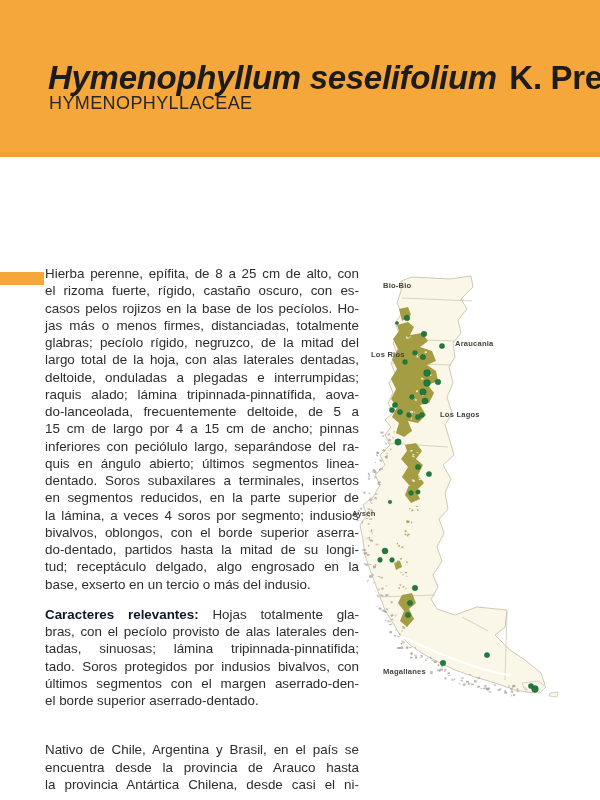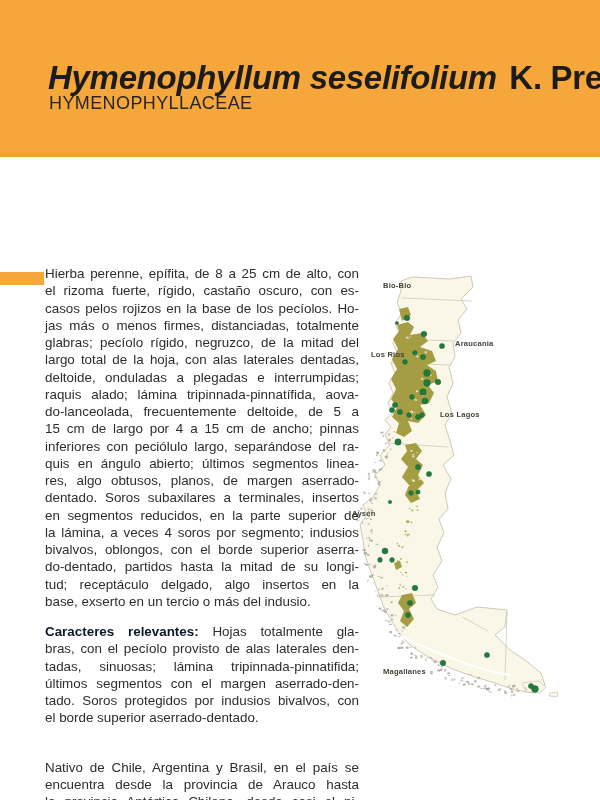--- a/index.html
+++ b/index.html
@@ -87,35 +87,34 @@
         <div class="line">casos pelos rojizos en la base de los pecíolos. Ho-</div>
         <div class="line">jas más o menos firmes, distanciadas, totalmente</div>
         <div class="line">glabras; pecíolo rígido, negruzco, de la mitad del</div>
         <div class="line">largo total de la hoja, con alas laterales dentadas,</div>
         <div class="line">deltoide, onduladas a plegadas e interrumpidas;</div>
         <div class="line">raquis alado; lámina tripinnada-pinnatífida, aova-</div>
         <div class="line">do-lanceolada, frecuentemente deltoide, de 5 a</div>
         <div class="line">15 cm de largo por 4 a 15 cm de ancho; pinnas</div>
         <div class="line">inferiores con peciólulo largo, separándose del ra-</div>
         <div class="line">quis en ángulo abierto; últimos segmentos linea-</div>
-        <div class="line">res, algo obtusos, planos, de margen aserrado-</div>
         <div class="line">dentado. Soros subaxilares a terminales, insertos</div>
         <div class="line">en segmentos reducidos, en la parte superior de</div>
         <div class="line">la lámina, a veces 4 soros por segmento; indusios</div>
         <div class="line">bivalvos, oblongos, con el borde superior aserra-</div>
         <div class="line">do-dentado, partidos hasta la mitad de su longi-</div>
-        <div class="line">tud; receptáculo delgado, algo insertos en la</div>
+        <div class="line">tud; receptáculo delgado, algo engrosado en la</div>
         <div class="line last">base, exserto en un tercio o más del indusio.</div>
       </div>
       <div class="para gap-sm">
         <div class="line"><b>Caracteres relevantes:</b> Hojas totalmente gla-</div>
         <div class="line">bras, con el pecíolo provisto de alas laterales den-</div>
         <div class="line">tadas, sinuosas; lámina tripinnada-pinnatifida;</div>
+        <div class="line">tado. Soros protegidos por indusios bivalvos, con</div>
         <div class="line">últimos segmentos con el margen aserrado-den-</div>
-        <div class="line">tado. Soros protegidos por indusios bivalvos, con</div>
         <div class="line last">el borde superior aserrado-dentado.</div>
       </div>
       <div class="para gap-lg">
         <div class="line">Nativo de Chile, Argentina y Brasil, en el país se</div>
         <div class="line">encuentra desde la provincia de Arauco hasta</div>
         <div class="line">la provincia Antártica Chilena, desde casi el ni-</div>
       </div>
     </main>
 
   <figure class="map-fig">

